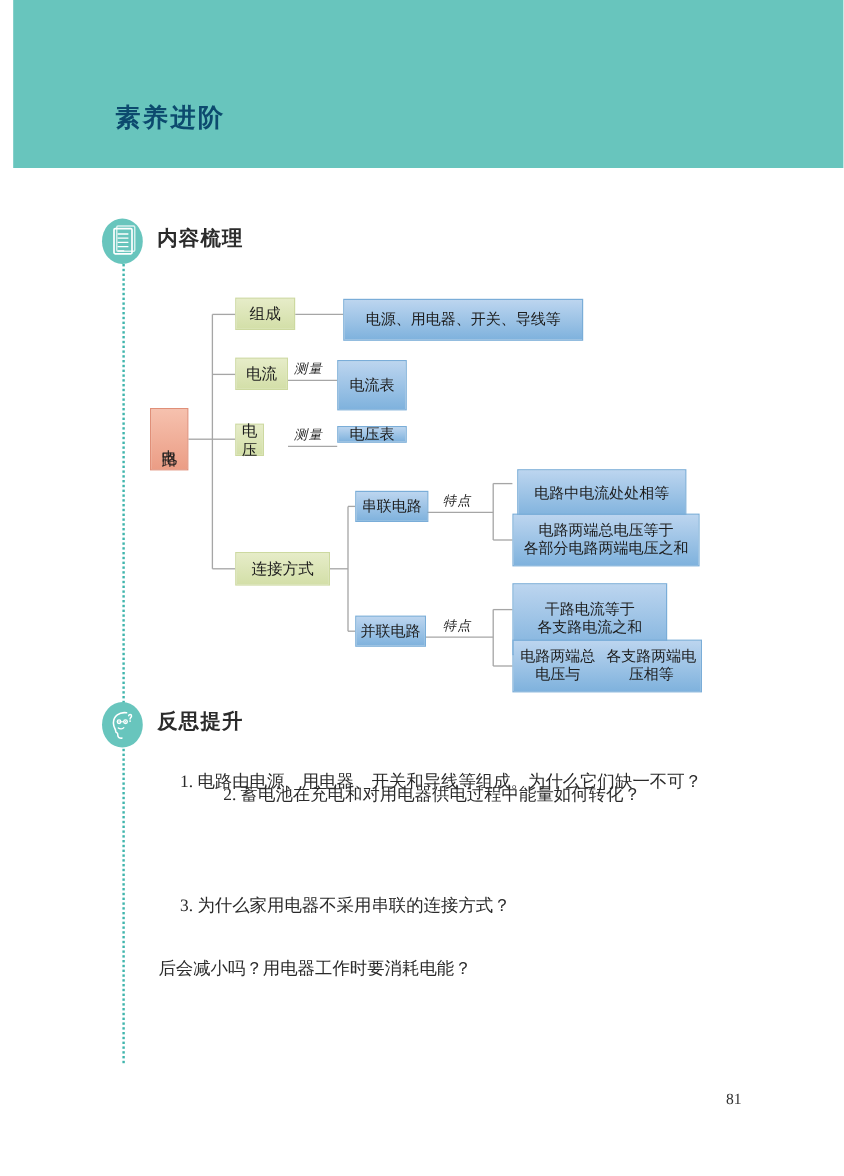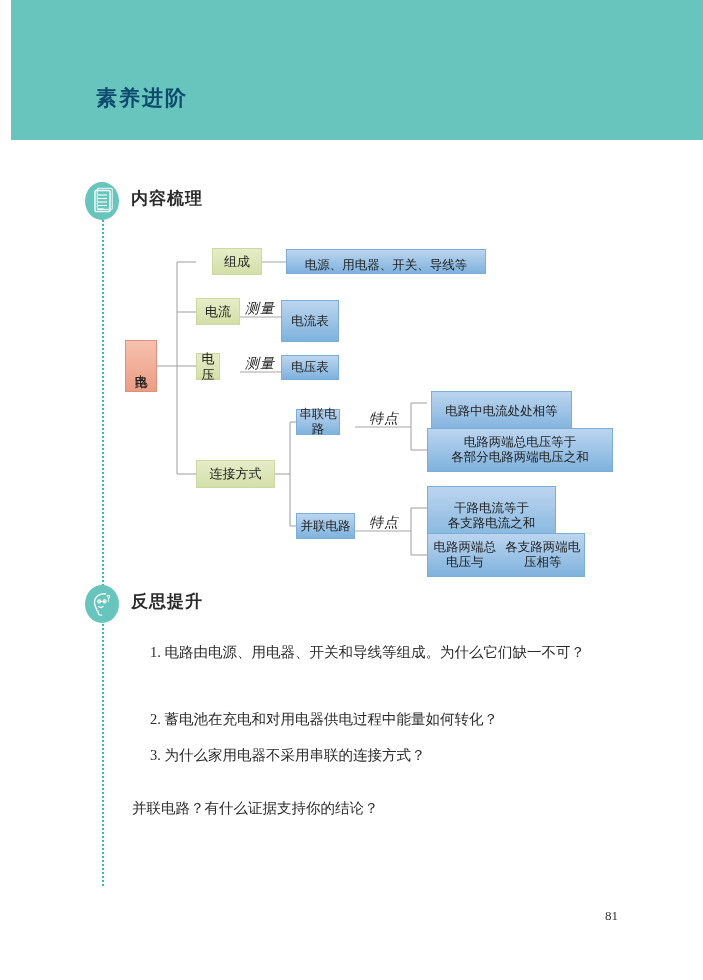--- a/index.html
+++ b/index.html
@@ -56,21 +56,21 @@
     border:1px solid #cdd9a0;
     font-size:13px;
   }
   .n-blue{
     background:linear-gradient(#bcd5ef,#7fb2dd);
     border:1px solid #7aadd8;
     font-size:12.5px;
   }
   .edge-label{
     position:absolute;font-family:"Liberation Serif","DejaVu Serif",serif;
-    font-size:14px;color:#1d1d1d;white-space:nowrap;
+    font-size:11px;color:#1d1d1d;white-space:nowrap;
     font-style:italic;letter-spacing:1px;
   }
   
   .question{
     position:absolute;left:150px;
     font-size:14.5px;color:#2a2a2a;line-height:1.55;
     font-family:"Liberation Serif","DejaVu Serif",serif;
     width:500px;
   }
   .question .ind{text-indent:22px;display:block;}
@@ -153,80 +153,80 @@
     <line x1="411" y1="508" x2="411" y2="555"></line>
     <line x1="411" y1="508" x2="427" y2="508"></line>
     <line x1="411" y1="555" x2="427" y2="555"></line>
   </g>
 </svg>
 
 <div class="node n-root" style="left:125px;top:340px;width:32px;height:52px;flex-direction:column;">
   <span style="writing-mode:vertical-rl;text-orientation:upright;letter-spacing:2px;">电路</span>
 </div>
 
-<div class="node n-green" style="left:212px;top:248px;width:50px;height:27px;">
+<div class="node n-green" style="left:196px;top:248px;width:50px;height:27px;">
   <span>组成</span>
 </div>
 <div class="node n-green" style="left:196px;top:298px;width:44px;height:27px;">
   <span>电流</span>
 </div>
 <div class="node n-green" style="left:196px;top:353px;width:24px;height:27px;">
   <span>电压</span>
 </div>
 <div class="node n-green" style="left:196px;top:460px;width:79px;height:28px;">
   <span>连接方式</span>
 </div>
 
 <div class="edge-label" style="left:245px;top:300px;">测量</div>
 <div class="edge-label" style="left:245px;top:355px;">测量</div>
 <div class="edge-label" style="left:369px;top:410px;">特点</div>
 <div class="edge-label" style="left:369px;top:514px;">特点</div>
 
-<div class="node n-blue" style="left:286px;top:249px;width:200px;height:25px;align-items:flex-end;">
+<div class="node n-blue" style="left:286px;top:249px;width:200px;height:35px;">
   <span>电源、用电器、开关、导线等</span>
 </div>
 <div class="node n-blue" style="left:281px;top:300px;width:58px;height:42px;">
   <span>电流表</span>
 </div>
-<div class="node n-blue" style="left:281px;top:355px;width:58px;height:25px;">
+<div class="node n-blue" style="left:281px;top:355px;width:58px;height:14px;">
   <span>电压表</span>
 </div>
 
-<div class="node n-blue" style="left:296px;top:409px;width:44px;height:26px;">
+<div class="node n-blue" style="left:296px;top:409px;width:61px;height:26px;">
   <span>串联电路</span>
 </div>
 <div class="node n-blue" style="left:296px;top:513px;width:59px;height:26px;">
   <span>并联电路</span>
 </div>
 
 <div class="node n-blue" style="left:431px;top:391px;width:141px;height:41px;">
   <span>电路中电流处处相等</span>
 </div>
-<div class="node n-blue" style="left:427px;top:428px;width:186px;height:44px;flex-direction:column;text-align:center;">
+<div class="node n-blue" style="left:427px;top:428px;width:156px;height:44px;flex-direction:column;text-align:center;">
   <span>电路两端总电压等于</span>
   <span>各部分电路两端电压之和</span>
 </div>
 <div class="node n-blue" style="left:427px;top:486px;width:129px;height:60px;flex-direction:column;">
   <span>干路电流等于</span>
   <span>各支路电流之和</span>
 </div>
 <div class="node n-blue" style="left:427px;top:533px;width:158px;height:44px;flex-direction:row;">
   <span>电路两端总电压与</span>
   <span>各支路两端电压相等</span>
 </div>
 
 <div class="question" style="top:641px;">
   <span>1.</span>
   <span>电路由电源、用电器、开关和导线等组成。为什么它们缺一不可？</span>
 </div>
-<div class="question" style="top:708px;">
+<div class="question" style="top:652px;margin-left:36px;">
   <span>2.</span>
   <span>蓄电池在充电和对用电器供电过程中能量如何转化？</span>
 </div>
 <div class="question" style="top:744px;">
   <span>3.</span>
   <span>为什么家用电器不采用串联的连接方式？</span>
 </div>
 <div class="question" style="top:797px;left:132px;width:520px;">
-  <span style="display:block;">并联电路？有什么证据支持你的结论？</span>
+  <span style="display:block;">后会减小吗？用电器工作时要消耗电能？</span>
 </div>
 
 <div id="page-number">81</div>
 
 </body></html>

